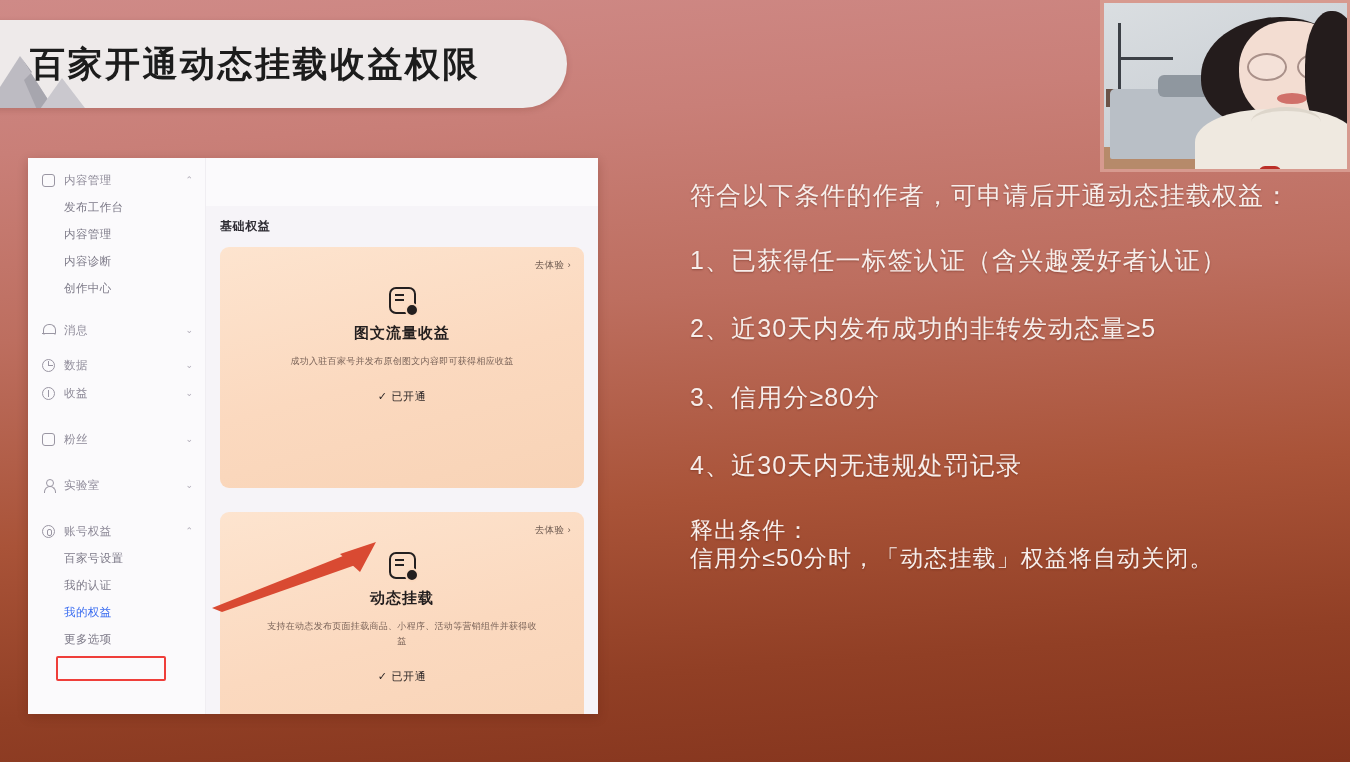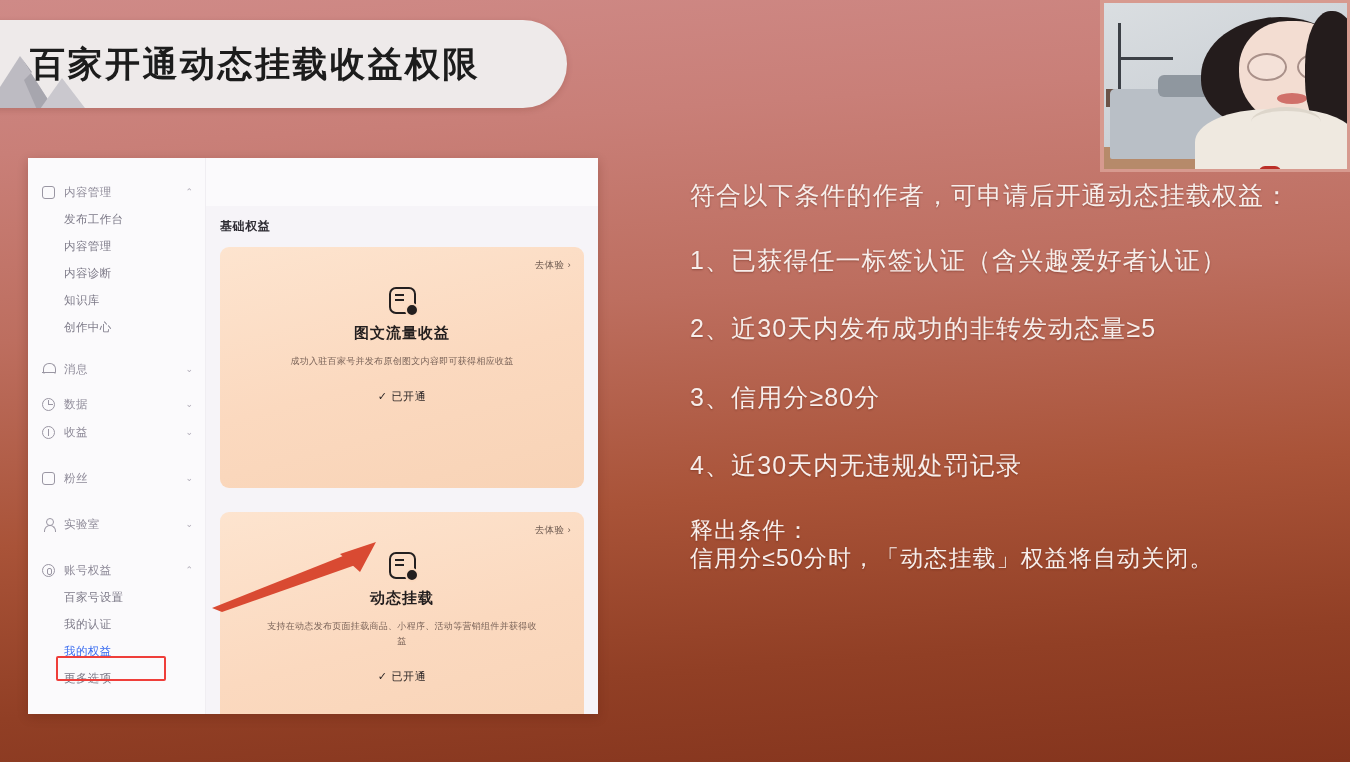--- a/index.html
+++ b/index.html
@@ -161,21 +161,21 @@
     width: 570px; height: 556px;
     background: #fbfafc;
     box-shadow: 0 3px 10px rgba(70,20,12,.24);
     overflow: hidden;
     display: flex;
   }
   .shot-side {
     width: 178px;
     flex: 0 0 178px;
     background: #fbfafc;
-    padding-top: 20px;
+    padding-top: 8px;
     border-right: 1px solid #f0eef2;
     position: relative;
   }
   .shot-main {
     flex: 1;
     background: #f6f4f8;
     position: relative;
     padding: 12px 14px 0 14px;
     overflow: hidden;
     margin-top: 48px;
@@ -416,21 +416,20 @@
 
       <div class="nav-group">
         <div class="nav-top">
           <span class="nav-ico"></span>
           <span class="nav-label">内容管理</span>
           <span class="chev">⌃</span>
         </div>
         <div class="nav-sub">发布工作台</div>
         <div class="nav-sub">内容管理</div>
         <div class="nav-sub">内容诊断</div>
-        <div class="nav-sub">知识库</div>
         <div class="nav-sub">创作中心</div>
       </div>
 
       <div class="nav-top" style="margin-top:14px">
         <span class="nav-ico bell"></span>
         <span class="nav-label">消息</span>
         <span class="chev">⌄</span>
       </div>
 
       <div class="nav-top" style="margin-top:7px">

